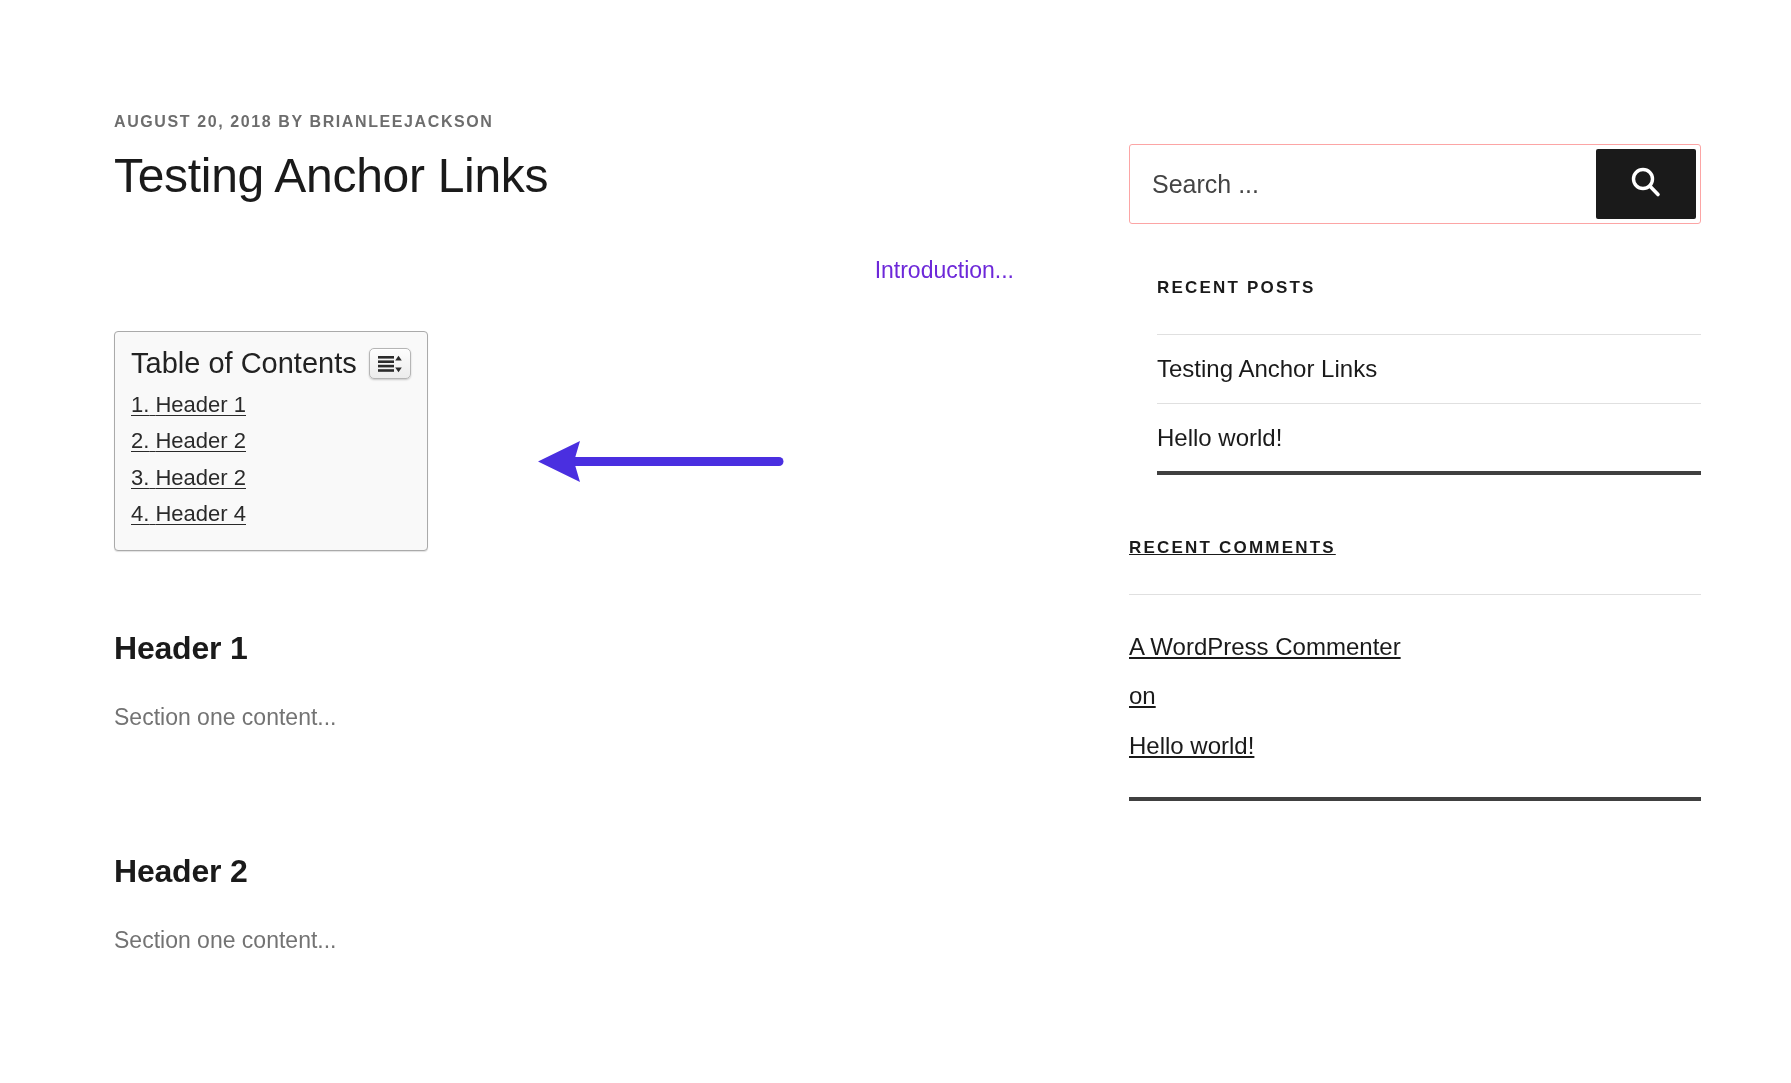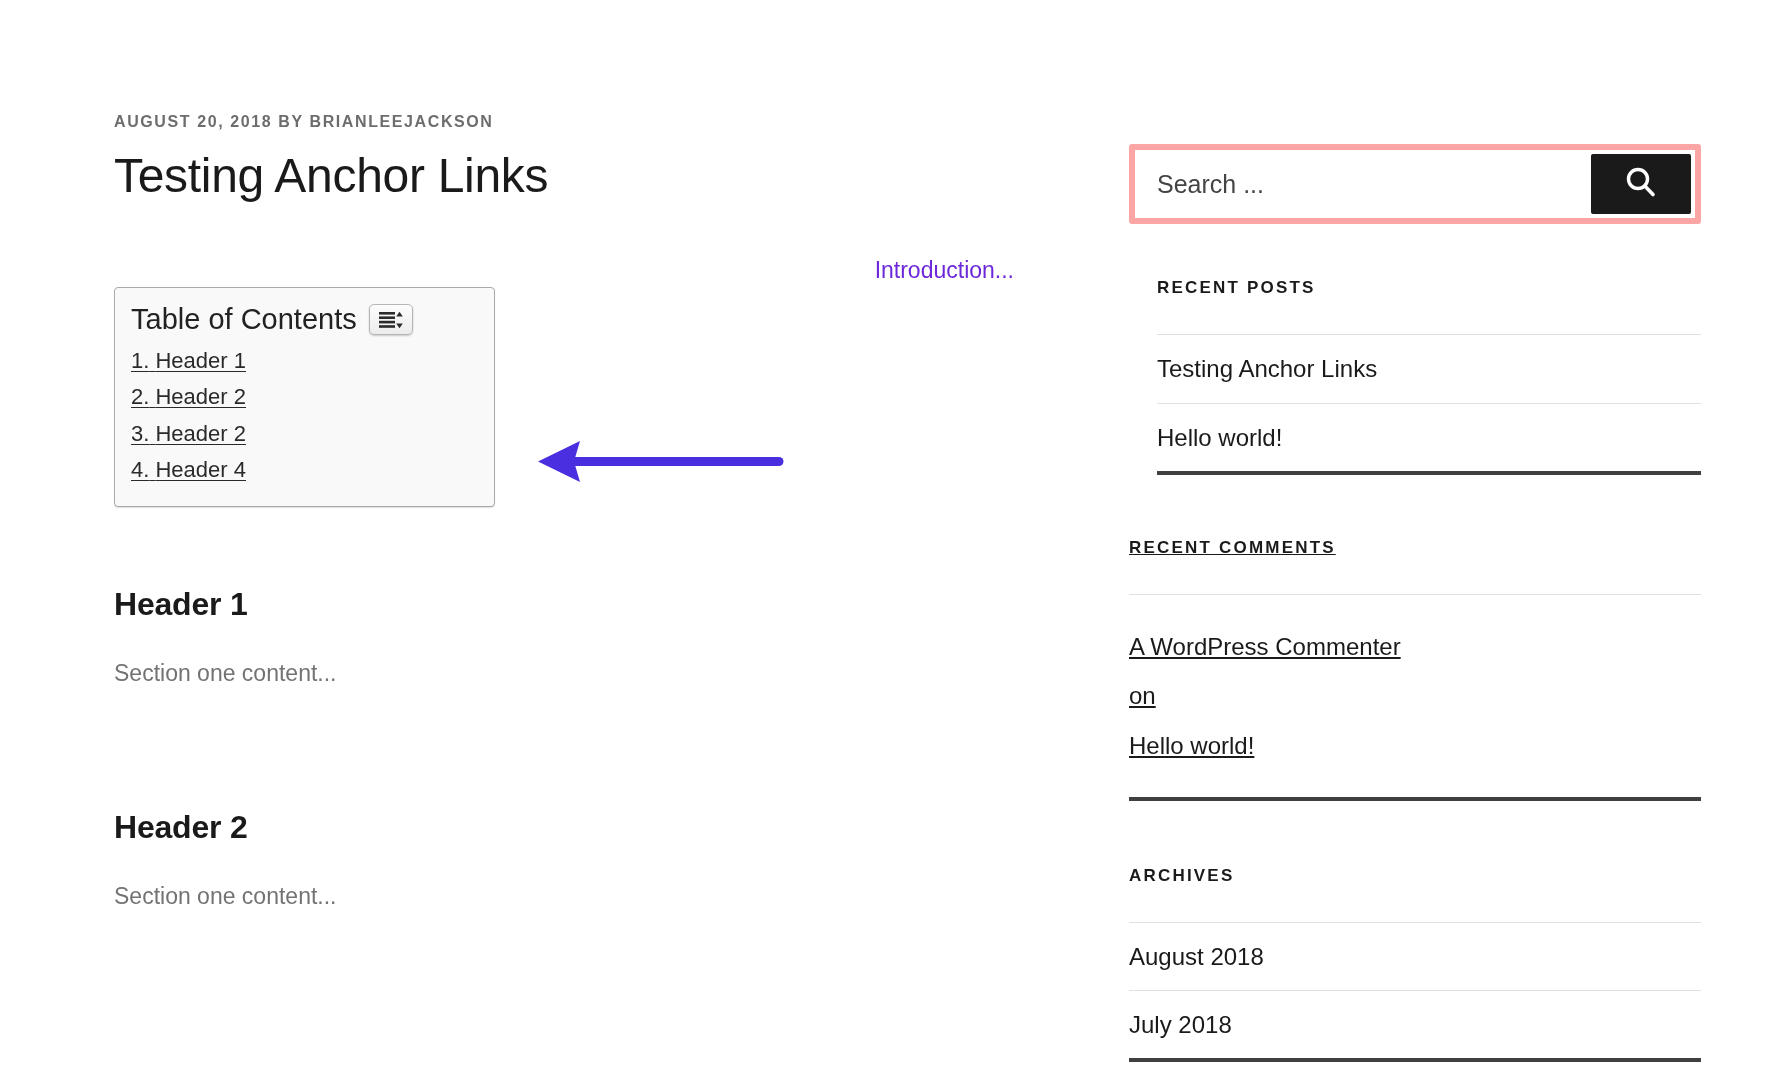--- a/index.html
+++ b/index.html
@@ -56,21 +56,22 @@
     margin: 48px 0 0 0;
     font-size: 23px;
     font-weight: 300;
     color: #6d28d9;
     line-height: 1.5;
     text-align: right;
   }
 
   
   .toc-box {
-    width: 381px;
+    margin-top: 44px;
+    width: 314px;
     background: #f9f9f9;
     border: 1px solid #aaaaaa;
     border-radius: 4px;
     padding: 14px 16px 18px 16px;
     box-shadow: 0 1px 1px rgba(0,0,0,0.12);
   }
 
   .toc-header {
     display: flex;
     align-items: center;
@@ -158,21 +159,21 @@
     left: 1129px;
     top: 0;
     width: 572px;
   }
 
   .search-form {
     margin-top: 144px;
     display: flex;
     align-items: stretch;
     height: 80px;
-    border: 6px solid #fca5a5;
+    border: 1px solid #fca5a5;
     border-radius: 3px;
     background: #ffffff;
     overflow: hidden;
   }
 
   .search-field {
     flex: 1 1 auto;
     border: none;
     outline: none;
     background: transparent;
@@ -338,26 +339,15 @@
 
     <section class="widget w-recent-comments">
       <h2 class="widget-title">RECENT COMMENTS</h2>
       <ul class="widget-list">
         <li>
           <span class="comment-line"><a href="#">A WordPress Commenter</a> <span>on</span> <a href="#">Hello world!</a></span>
         </li>
       </ul>
     </section>
 
-    <section class="widget w-archives">
-      <h2 class="widget-title">ARCHIVES</h2>
-      <ul class="widget-list">
-        <li>
-          <a href="#">August 2018</a>
-        </li>
-        <li>
-          <a href="#">July 2018</a>
-        </li>
-      </ul>
-    </section>
 
   </aside>
 </div>
 
 </body></html>

